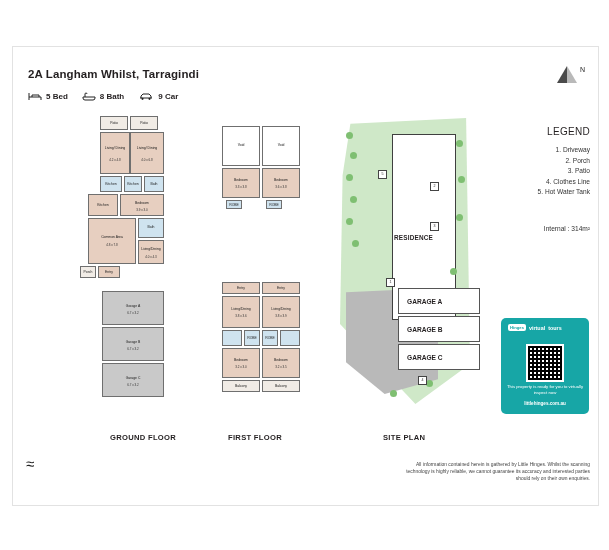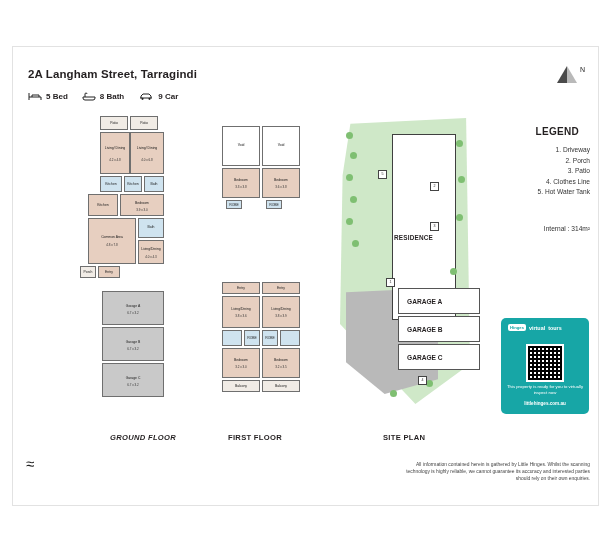--- a/index.html
+++ b/index.html
@@ -9,21 +9,21 @@
 
   
   .title{position:absolute;left:28px;top:68px;font-size:11.5px;font-weight:bold;letter-spacing:.1px;}
   .specs{position:absolute;left:28px;top:92px;display:flex;align-items:center;gap:14px;font-size:8px;font-weight:bold;}
   .spec{display:flex;align-items:center;gap:4px;}
   .spec .ic{display:block;}
   .compass{position:absolute;left:553px;top:62px;width:36px;height:26px;}
 
   
   .legend{position:absolute;left:508px;top:126px;width:82px;text-align:right;}
-  .legend h4{margin:0 11px 8px 0;font-size:10px;font-weight:bold;letter-spacing:.3px;}
+  .legend h4{margin:0 0 8px 0;font-size:10px;font-weight:normal;letter-spacing:.3px;}
   .legend ul{margin:0;padding:0;list-style:none;}
   .legend li{font-size:6.6px;line-height:10.5px;color:#333;}
   .internal{position:absolute;left:508px;top:225px;width:82px;text-align:right;font-size:6.6px;color:#333;}
 
   
   .tourcard{position:absolute;left:501px;top:318px;width:88px;height:96px;background:#17a6a6;border-radius:5px;color:#fff;}
   .tourcard .tc-top{display:flex;align-items:center;gap:3px;padding:6px 0 0 7px;font-size:4.6px;}
   .tc-badge{background:#fff;color:#17a6a6;border-radius:2px;padding:1px 2px;font-size:4.2px;font-weight:bold;}
   .tc-virtual{font-weight:bold;font-size:5.4px;}
   .qr{position:absolute;left:50%;top:26px;transform:translateX(-50%);width:34px;height:34px;background:#fff;padding:2px;}
@@ -62,21 +62,21 @@
   .gbox{position:absolute;left:398px;width:82px;height:26px;border:1px solid #555;background:#fff;display:flex;align-items:center;padding-left:8px;font-size:6.6px;font-weight:bold;box-sizing:border-box;}
   .tree{position:absolute;width:7px;height:7px;border-radius:50%;background:#7fbf72;}
   .marker{position:absolute;width:7px;height:7px;background:#fff;border:1px solid #444;font-size:3.6px;text-align:center;line-height:7px;}
 </style>
 </head>
 <body>
 
 <div class="page">
   <div class="sheet"></div>
 
-  <div class="title">2A Langham Street, Tarragindi</div>
+  <div class="title">2A Langham Whilst, Tarragindi</div>
 
   <div class="specs">
     <div class="spec">
       <svg class="ic" width="14" height="9" viewBox="0 0 14 9">
         <path d="M1 1v7M1 5h12v3M4 5V3h7v2" stroke="#222" stroke-width="1" fill="none"></path>
       </svg>
       <span>5 Bed</span>
     </div>
     <div class="spec">
       <svg class="ic" width="14" height="9" viewBox="0 0 14 9">
@@ -185,21 +185,21 @@
     </div>
     <div class="rm grey" style="left:24px;top:211px;width:62px;height:34px;">
       <div class="lbl" style="top:12px;">Garage B</div>
       <div class="lbl dim" style="top:19px;">6.7 x 3.2</div>
     </div>
     <div class="rm grey" style="left:24px;top:247px;width:62px;height:34px;">
       <div class="lbl" style="top:12px;">Garage C</div>
       <div class="lbl dim" style="top:19px;">6.7 x 3.2</div>
     </div>
   </div>
-  <div class="caption" style="left:110px;top:433px;font-style:italic;">GROUND FLOOR</div>
+  <div class="caption" style="left:110px;top:433px;">GROUND FLOOR</div>
 
   <div class="plan" style="left:222px;top:126px;width:80px;height:90px;">
     <div class="rm white" style="left:0;top:0;width:38px;height:40px;">
       <div class="lbl" style="top:16px;">Void</div>
     </div>
     <div class="rm white" style="left:40px;top:0;width:38px;height:40px;">
       <div class="lbl" style="top:16px;">Void</div>
     </div>
     <div class="rm" style="left:0;top:42px;width:38px;height:30px;">
       <div class="lbl" style="top:9px;">Bedroom</div>

